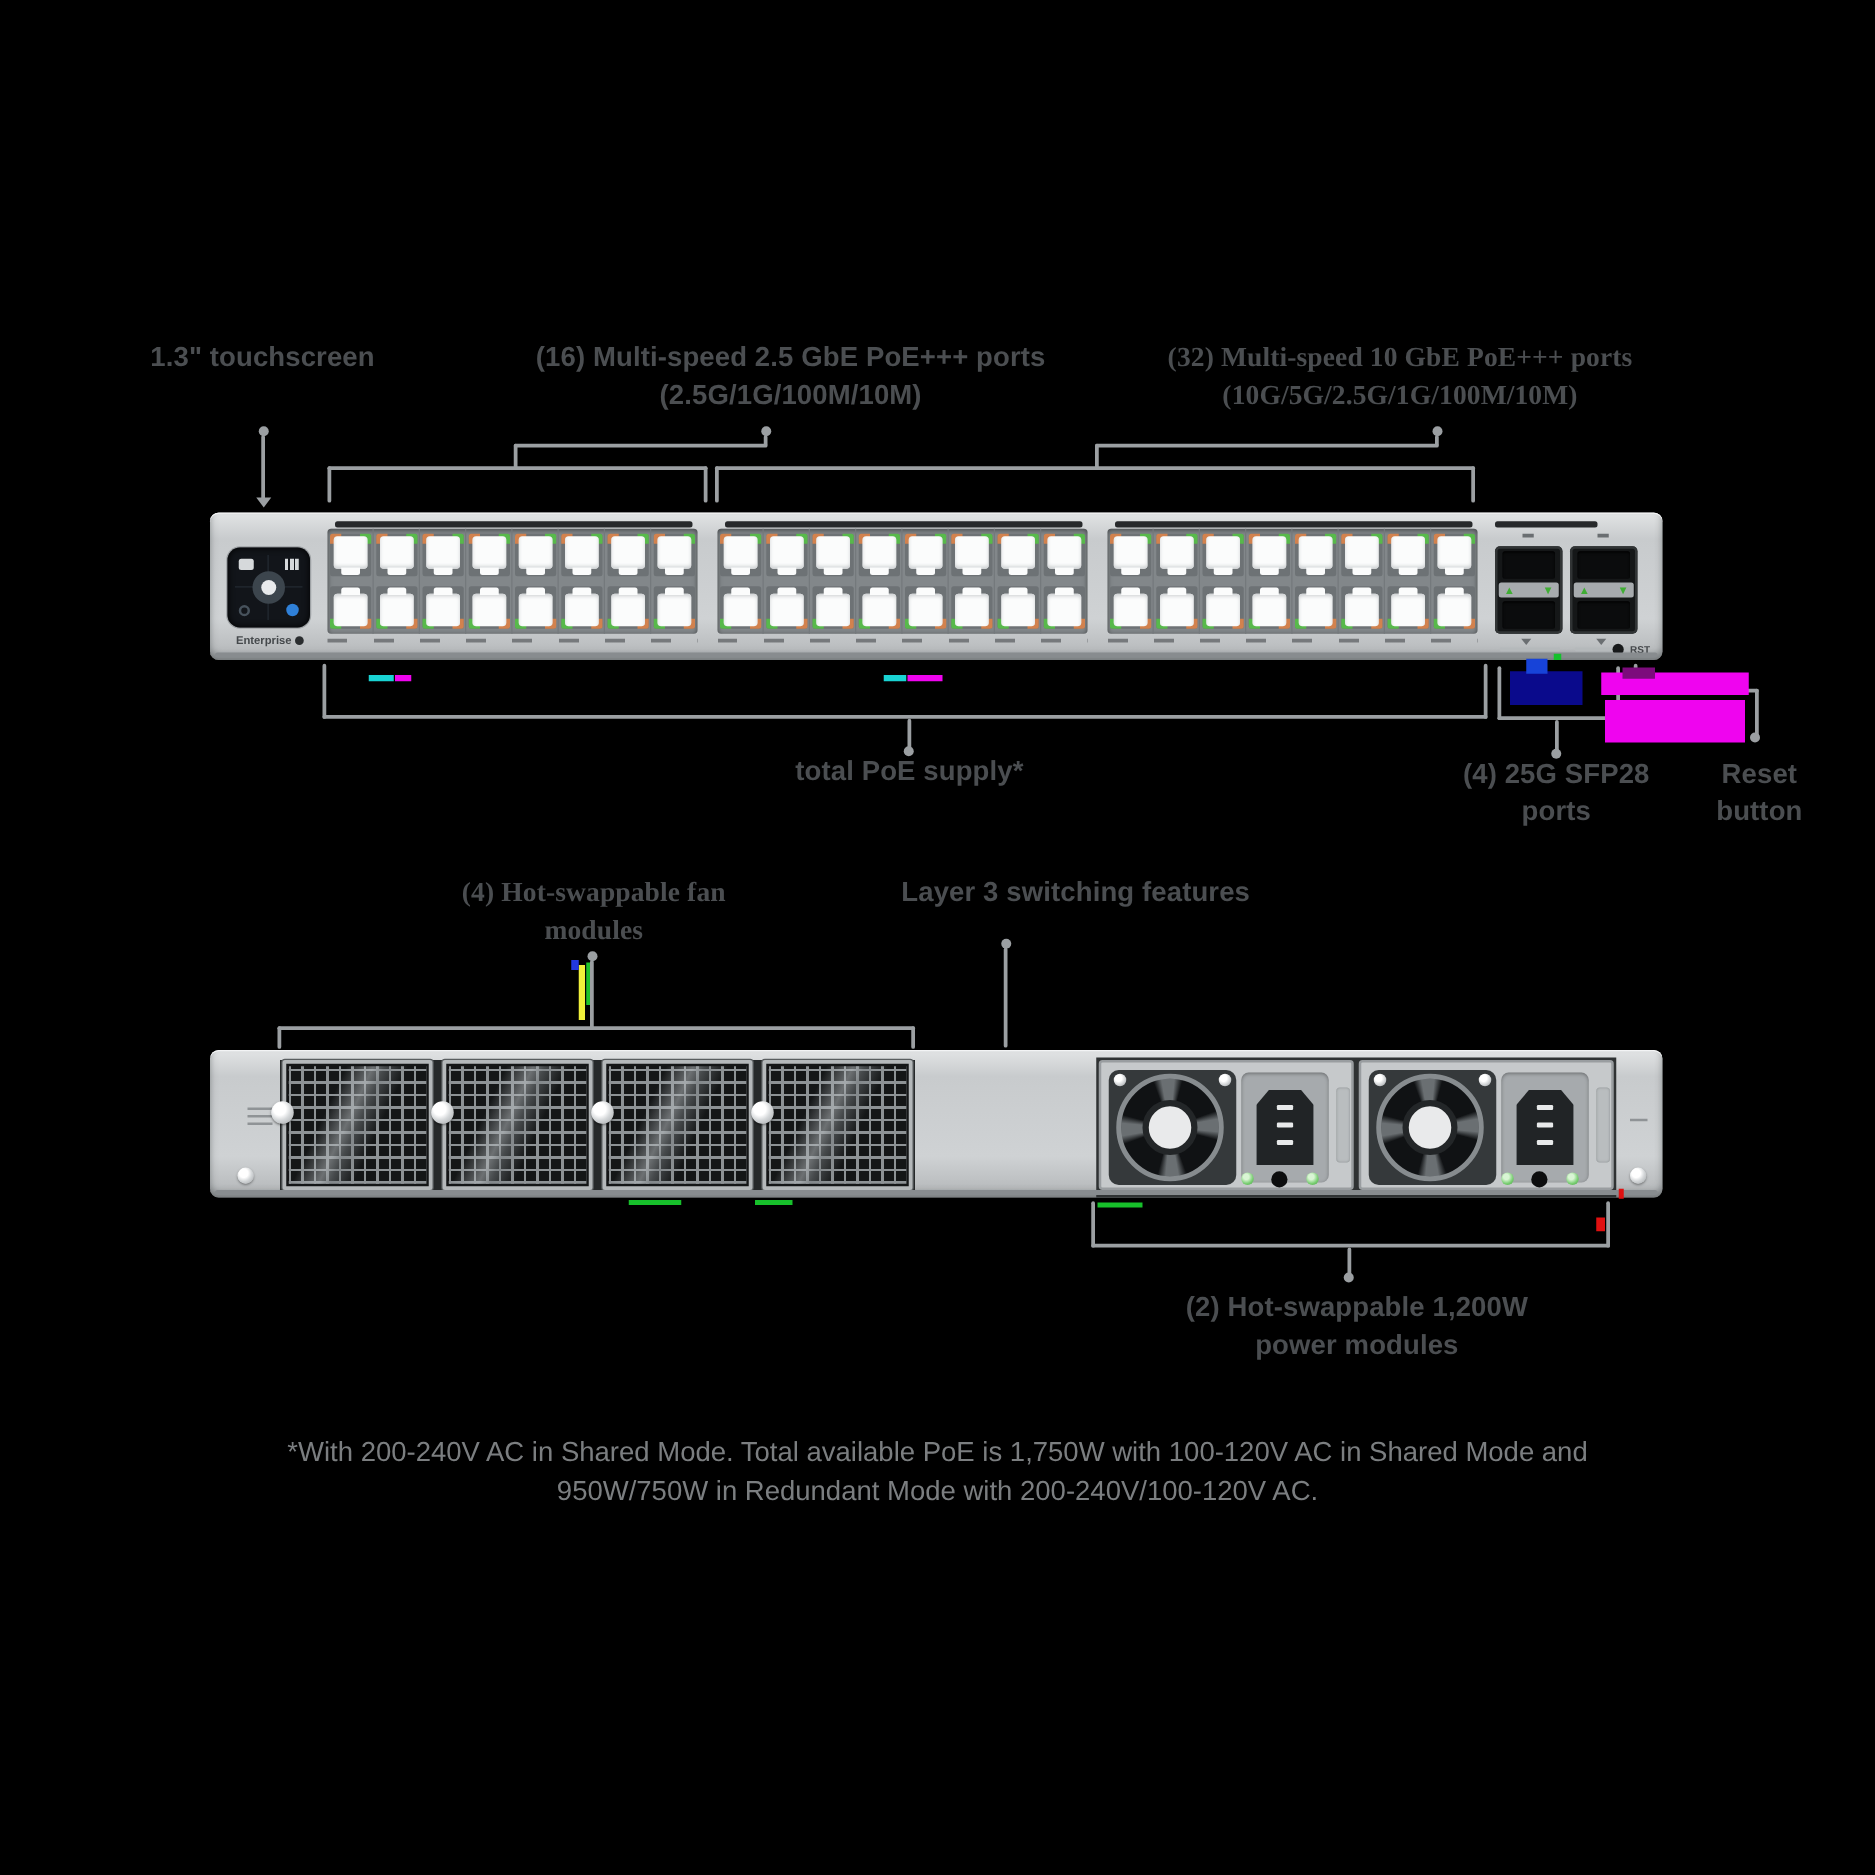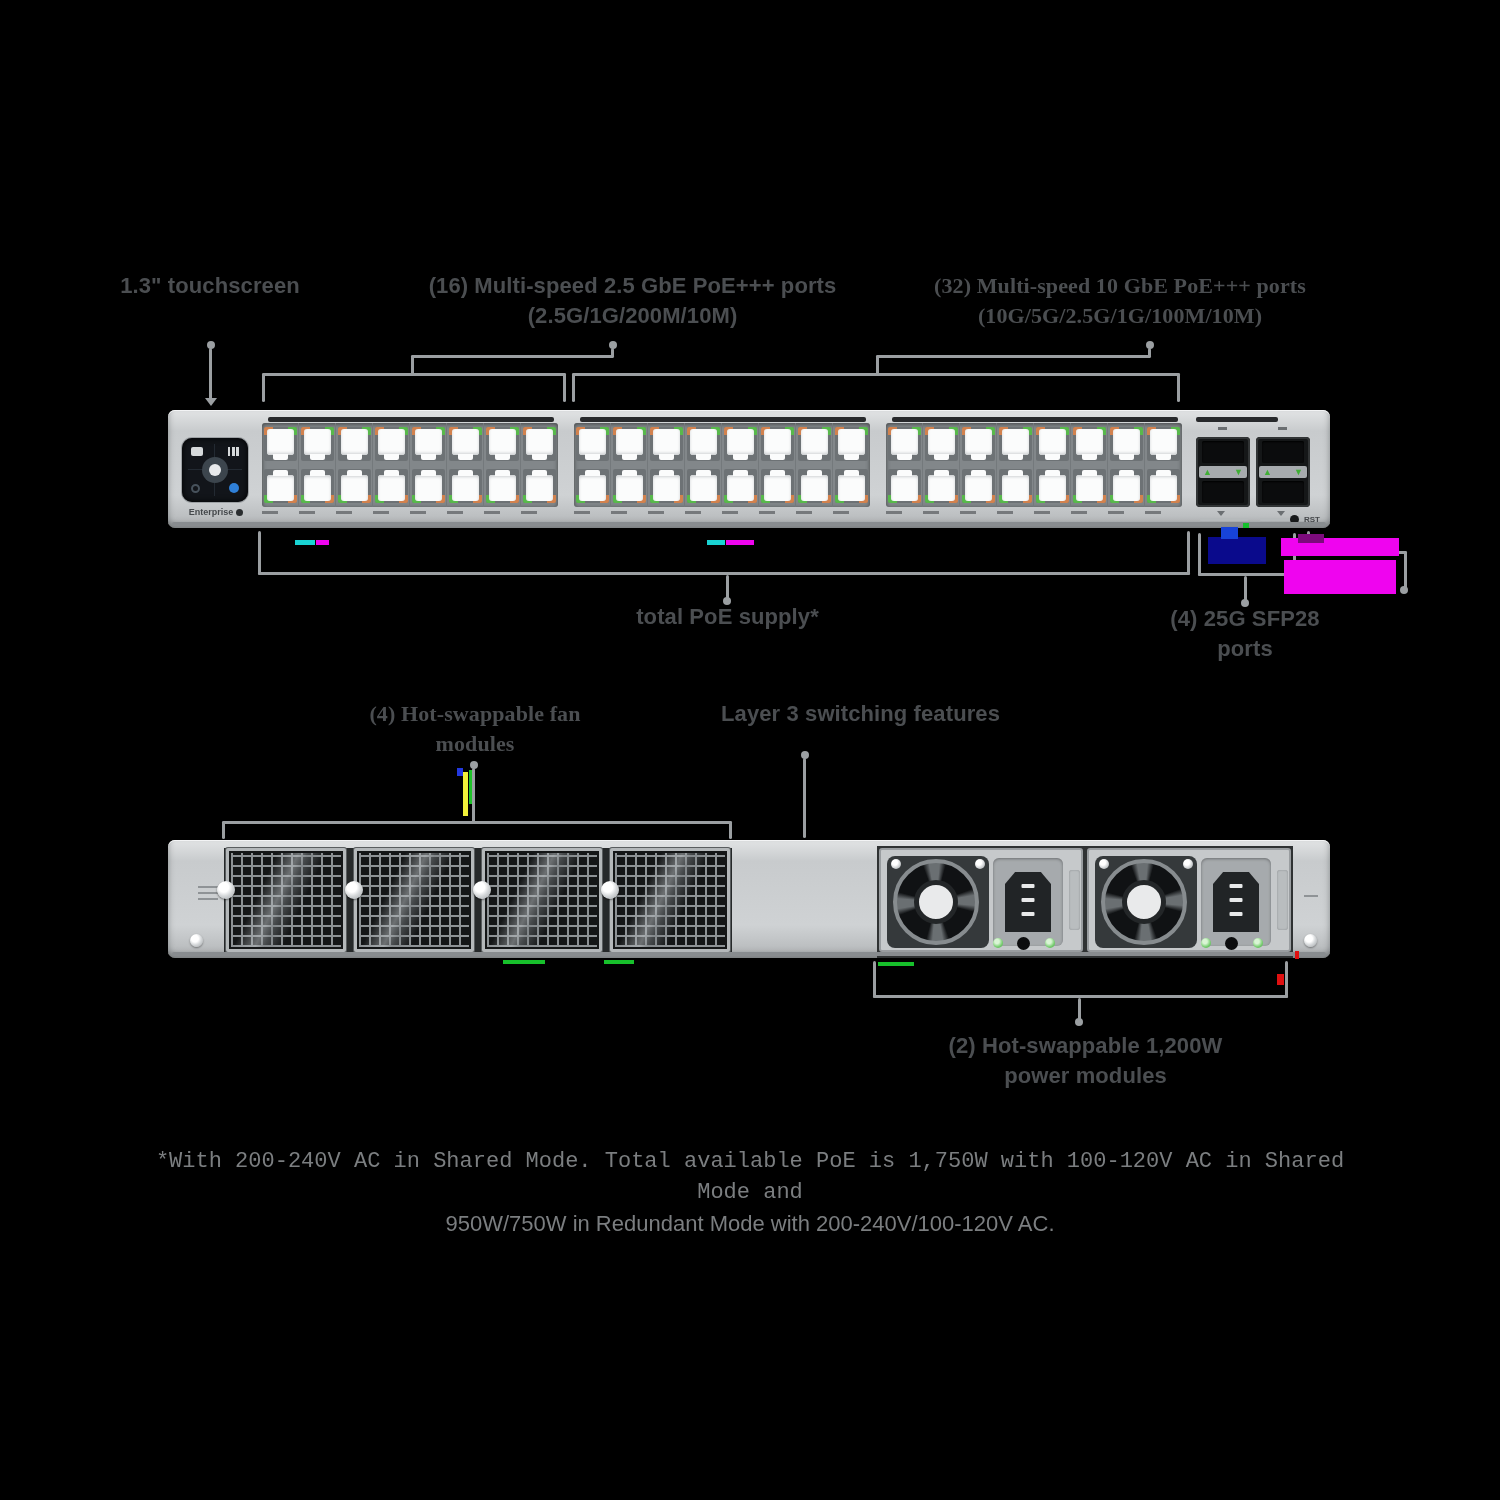--- a/index.html
+++ b/index.html
@@ -113,46 +113,50 @@
 </head>
 <body>
 
 <div class="canvas">
 
   <div class="clabel" style="left:25px;top:271px;width:370px;">
     <span class="l1">1.3" touchscreen</span>
   </div>
   <div class="clabel" style="left:410px;top:271px;width:445px;">
     <span class="l1">(16) Multi-speed 2.5 GbE PoE+++ ports</span>
-    <span class="l2">(2.5G/1G/200M/10M)</span>
+    <span class="l2">(2.5G/1G/100M/10M)</span>
   </div>
   <div class="clabel" style="left:885px;top:271px;width:470px;font-family:Liberation Serif, serif;">
     <span class="l1">(32) Multi-speed 10 GbE PoE+++ ports</span>
     <span class="l2">(10G/5G/2.5G/1G/100M/10M)</span>
   </div>
   <div class="clabel" style="left:555px;top:602px;width:345px;">
     <span class="l2">total PoE supply*</span>
   </div>
   <div class="clabel" style="left:1105px;top:604px;width:280px;">
     <span class="l1">(4) 25G SFP28</span>
     <span class="l2">ports</span>
   </div>
+  <div class="clabel" style="left:1330px;top:604px;width:155px;">
+    <span class="l1">Reset</span>
+    <span class="l2">button</span>
+  </div>
   <div class="clabel" style="left:275px;top:699px;width:400px;font-family:Liberation Serif, serif;">
     <span class="l1">(4) Hot-swappable fan</span>
     <span class="l2">modules</span>
   </div>
   <div class="clabel" style="left:615px;top:699px;width:385px;text-align:right;">
     <span class="l1">Layer 3 switching features</span>
   </div>
   <div class="clabel" style="left:888px;top:1031px;width:395px;">
     <span class="l1">(2) Hot-swappable 1,200W</span>
     <span class="l2">power modules</span>
   </div>
   <div class="footnote" style="left:150px;top:1146px;width:1200px;">
-    <span class="l1" style="display:block;font-family:Liberation Mono, monospace;">*With 200-240V AC in Shared Mode. Total available PoE is 1,750W with 100-120V AC in Shared Mode and</span>
+    <span class="l1" style="display:block;">*With 200-240V AC in Shared Mode. Total available PoE is 1,750W with 100-120V AC in Shared Mode and</span>
     <span class="l2" style="display:block;">950W/750W in Redundant Mode with 200-240V/100-120V AC.</span>
   </div>
 
   <i class="dot" style="left:207px;top:341px;"></i>
   <i class="line" style="left:209px;top:348px;width:3px;height:52px;"></i>
   <i class="arr" style="left:205px;top:398px;"></i>
 
   <i class="dot" style="left:609px;top:341px;"></i>
   <i class="line" style="left:611px;top:348px;width:3px;height:9px;"></i>
   <i class="line" style="left:411px;top:355px;width:203px;height:3px;"></i>

